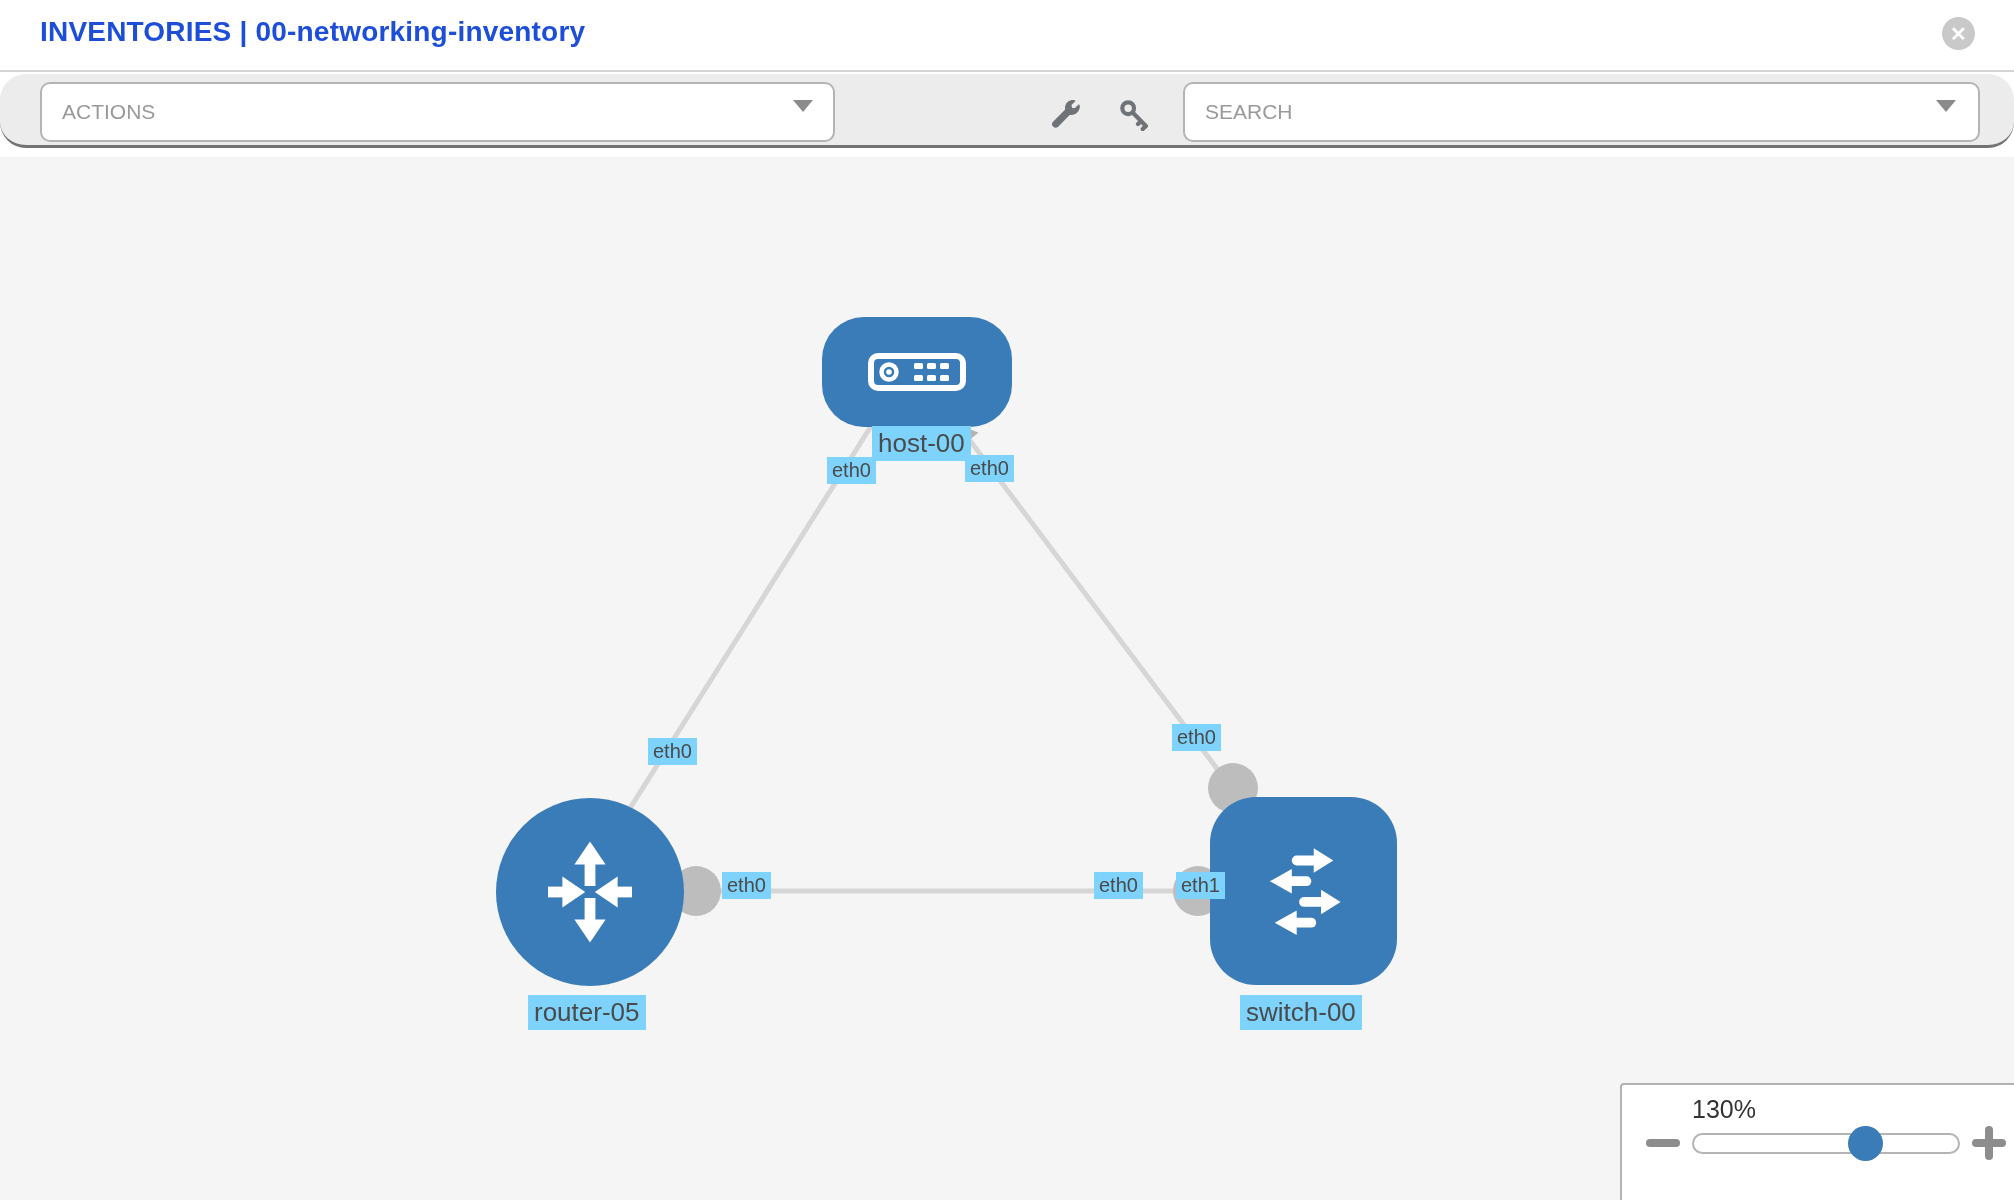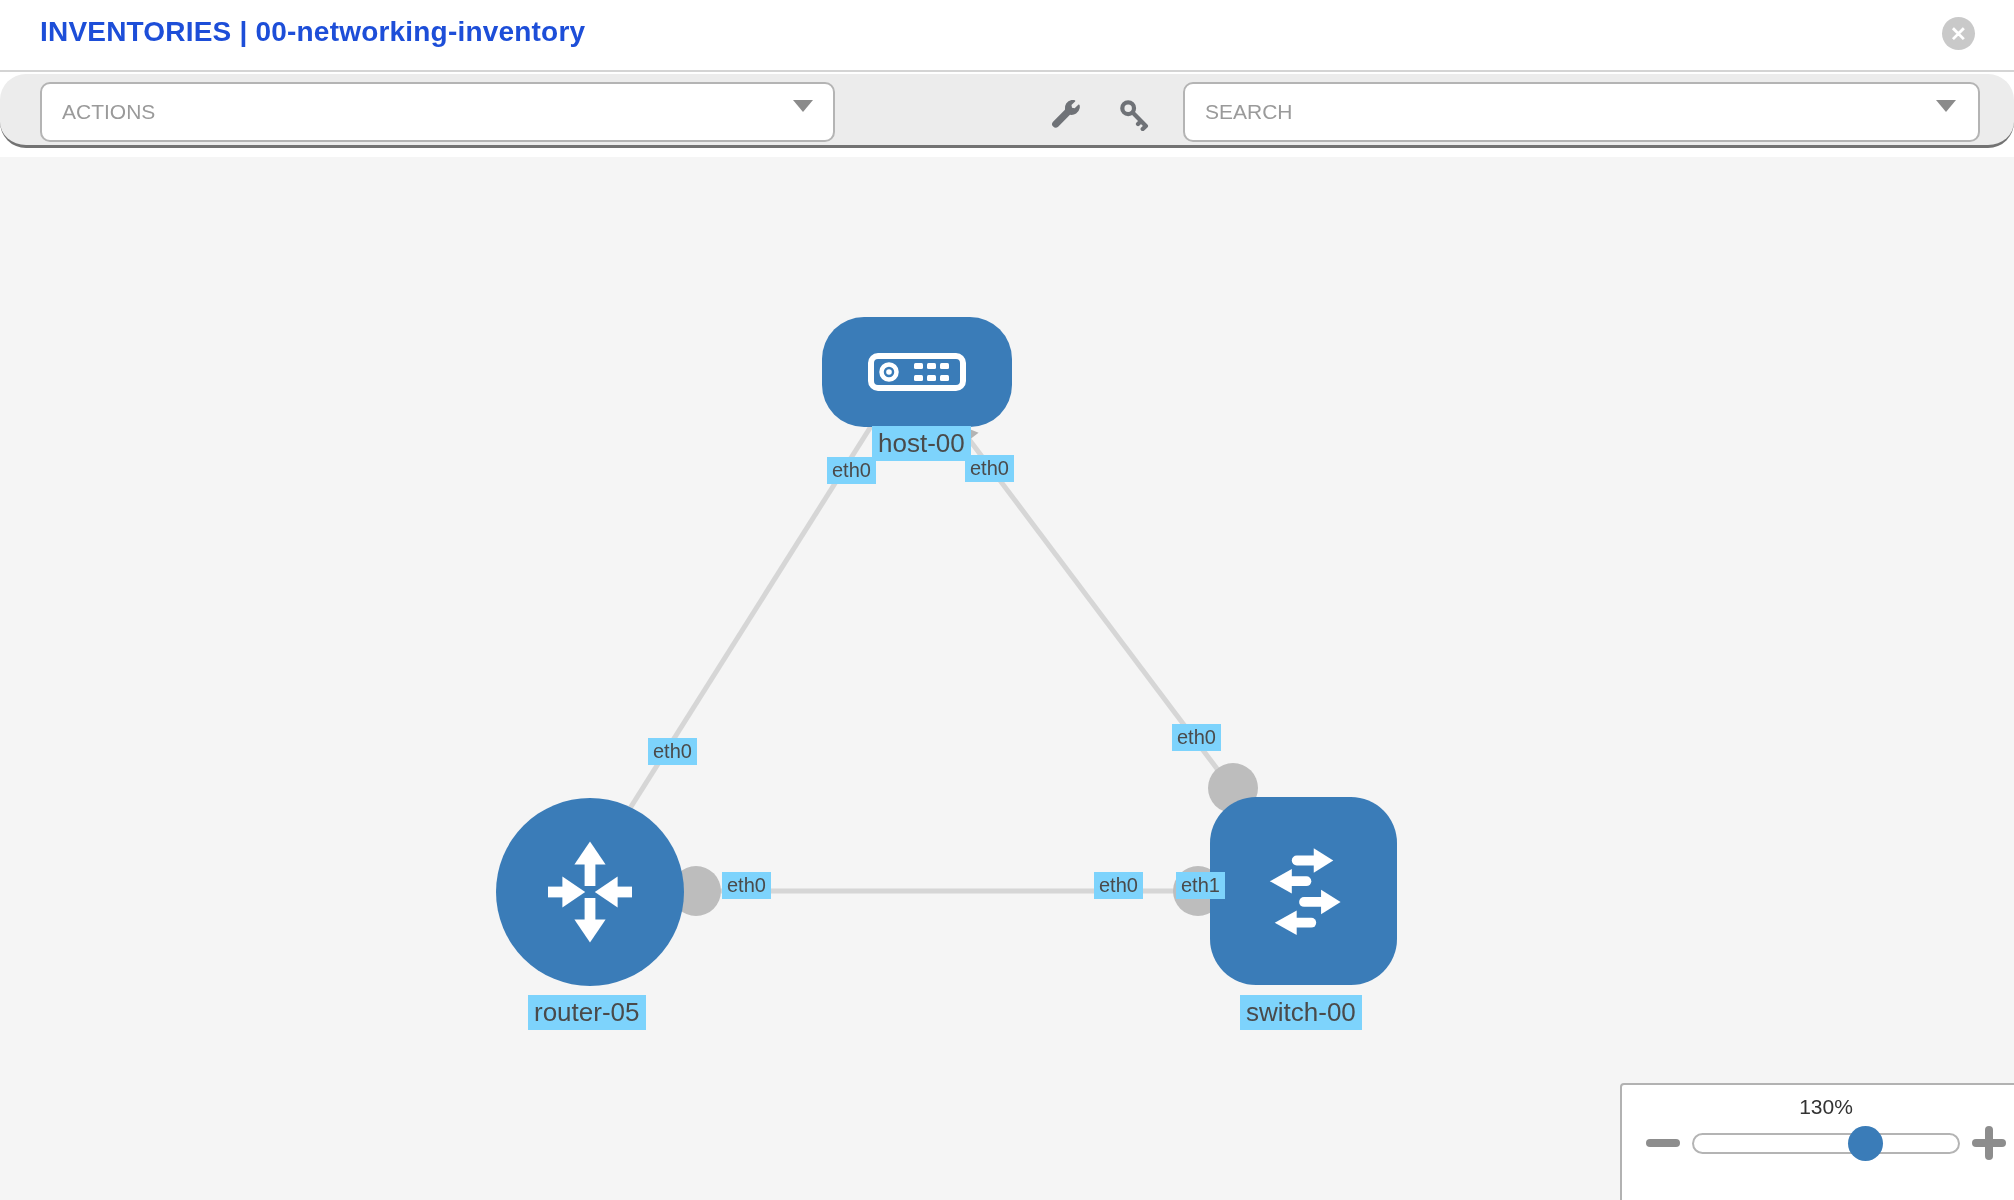--- a/index.html
+++ b/index.html
@@ -39,21 +39,21 @@
     align-items:center; justify-content:center; cursor:pointer; }
   .chip { position:absolute; background:#7dd3fc; color:#4a4a4a; z-index:4;
     white-space:nowrap; }
   .chip-node { font-size:26px; padding:2px 6px; z-index:4; }
   .chip-if { font-size:20px; padding:2px 5px; }
 
   
   .zoom-panel { position:absolute; left:1620px; top:1083px; width:400px;
     height:130px; background:#fff; border:2px solid #b2b2b2; border-radius:4px; }
   .zoom-level { position:absolute; left:70px; top:10px; width:268px;
-    text-align:center; font-size:21px; color:#333; }
+    text-align:left; font-size:25px; color:#333; }
   .zoom-minus { position:absolute; left:24px; top:54px; width:34px; height:8px;
     background:#8d8d8d; border-radius:4px; cursor:pointer; }
   .zoom-track { position:absolute; left:70px; top:48px; width:268px; height:21px;
     background:#fff; border:2px solid #b4b4b4; border-radius:11px; cursor:pointer; }
   .zoom-thumb { position:absolute; left:226px; top:41px; width:35px; height:35px;
     border-radius:50%; background:#3a7cb8; cursor:pointer; }
   .zoom-plus { position:absolute; left:350px; top:41px; width:34px; height:34px;
     cursor:pointer; }
   .zoom-plus::before { content:""; position:absolute; left:0; top:13px;
     width:34px; height:8px; background:#8d8d8d; border-radius:4px; }

